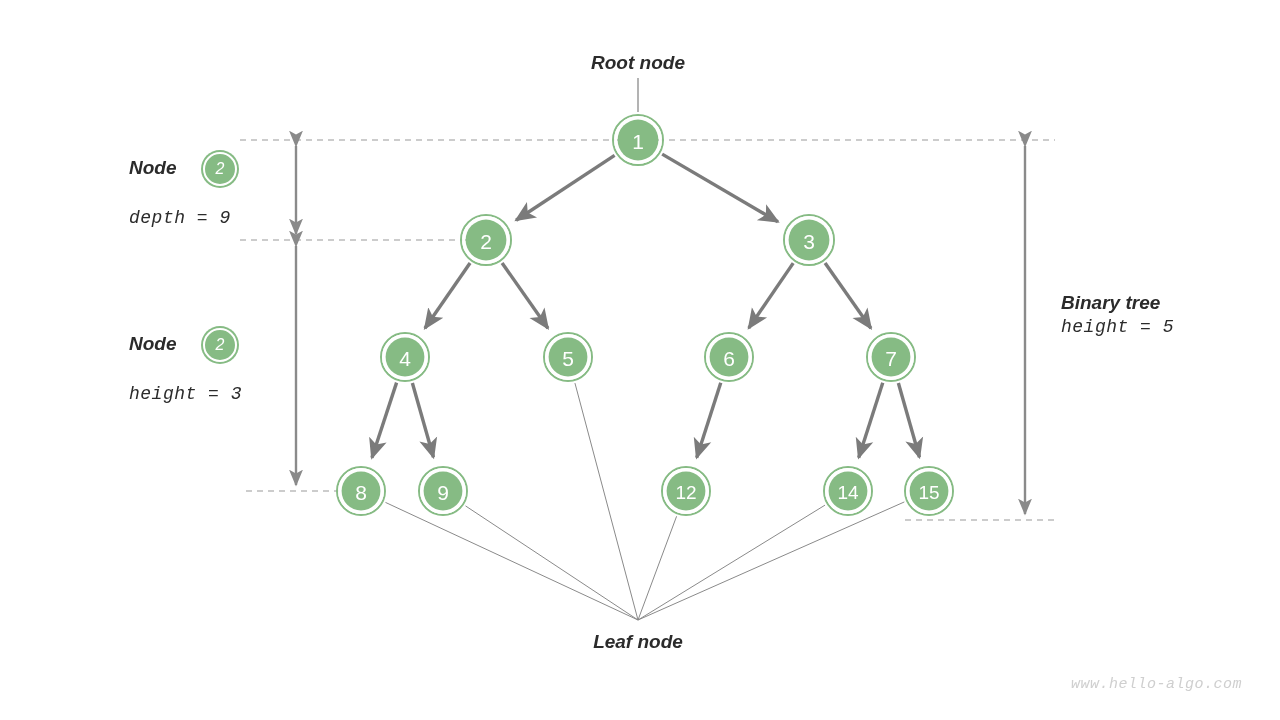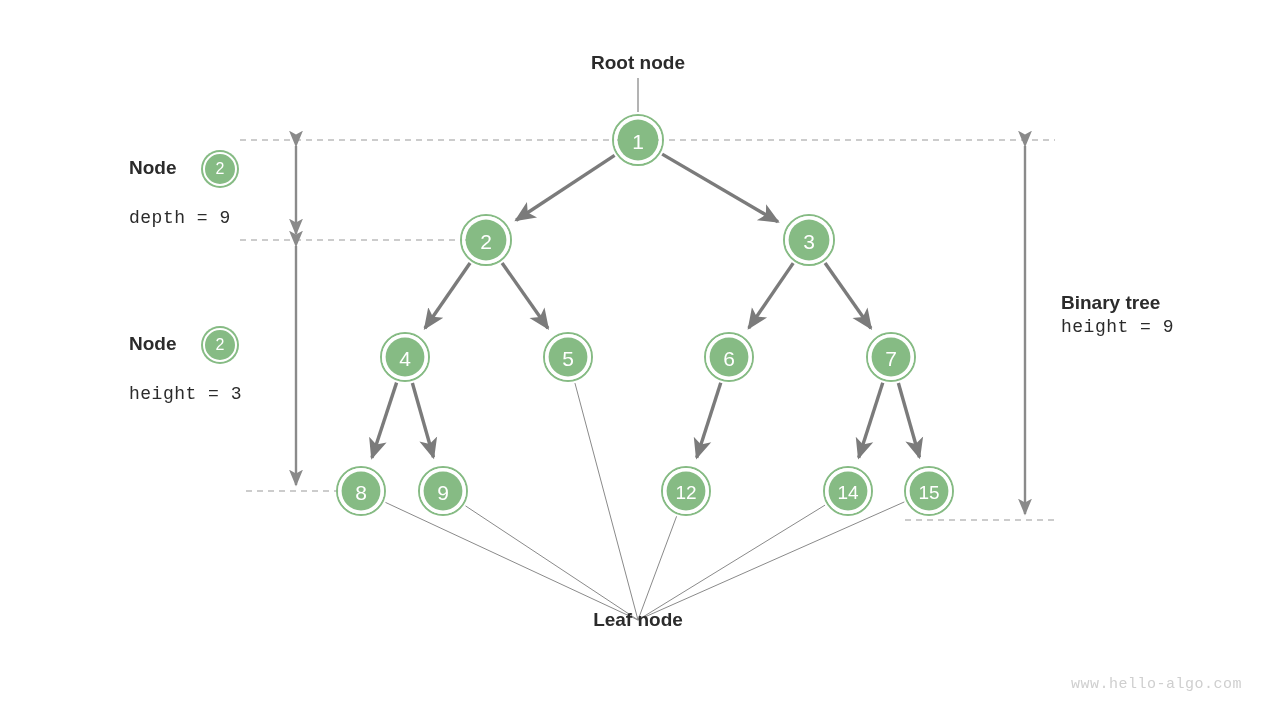--- a/index.html
+++ b/index.html
@@ -26,20 +26,21 @@
     width: 1280px;
     height: 720px;
   }
   .overlay {
     position: absolute;
     left: 0;
     top: 0;
     width: 1280px;
     height: 669px;
     pointer-events: none;
+    font-style: italic;
   }
   .lbl {
     position: absolute;
     white-space: nowrap;
   }
   .lbl-bold {
     font-family: "Liberation Sans", sans-serif;
     font-weight: bold;
     font-size: 19px;
     color: #2b2b2b;
@@ -198,29 +199,29 @@
           <circle cx="929" cy="491" r="21.4" fill="none" stroke="#ffffff" stroke-width="3"></circle>
           <circle cx="929" cy="491" r="19.4" fill="#86bb84" stroke="none"></circle>
           <text x="929" y="492" text-anchor="middle" dominant-baseline="central" fill="#ffffff" font-size="19" font-family="&quot;Liberation Sans&quot;, sans-serif">15</text>
         </g>
       </g>
   </svg>
 
   <div class="overlay">
     <div class="lbl lbl-bold" id="root-label" style="left: 638px; top: 52px; transform: translateX(-50%);">Root node</div>
 
-    <div class="lbl lbl-bold" id="leaf-label" style="left: 638px; top: 609px; transform: translateX(-50%);">Leaf node</div>
+    <div class="lbl lbl-bold" id="leaf-label" style="left: 638px; top: 631px; transform: translateX(-50%);">Leaf node</div>
 
     <div id="annotations-layer">
         <div class="lbl lbl-bold" style="left: 129px; top: 157px;">Node</div>
         <div class="node-badge" style="left: 203px; top: 152px;">2</div>
         <div class="lbl lbl-mono" style="left: 129px; top: 208px;">depth = 9</div>
         <div class="lbl lbl-bold" style="left: 129px; top: 333px;">Node</div>
         <div class="node-badge" style="left: 203px; top: 328px;">2</div>
         <div class="lbl lbl-mono" style="left: 129px; top: 384px;">height = 3</div>
         <div class="lbl lbl-bold" style="left: 1061px; top: 292px;">Binary tree</div>
-        <div class="lbl lbl-mono" style="left: 1061px; top: 317px;">height = 9</div>
+        <div class="lbl lbl-mono" style="left: 1061px; top: 317px;">height = 5</div>
       </div>
 
     <div class="lbl watermark" id="watermark" style="left: 1071px; top: 676px;">www.hello-algo.com</div>
   </div>
 
 </div>
 
 </body></html>

